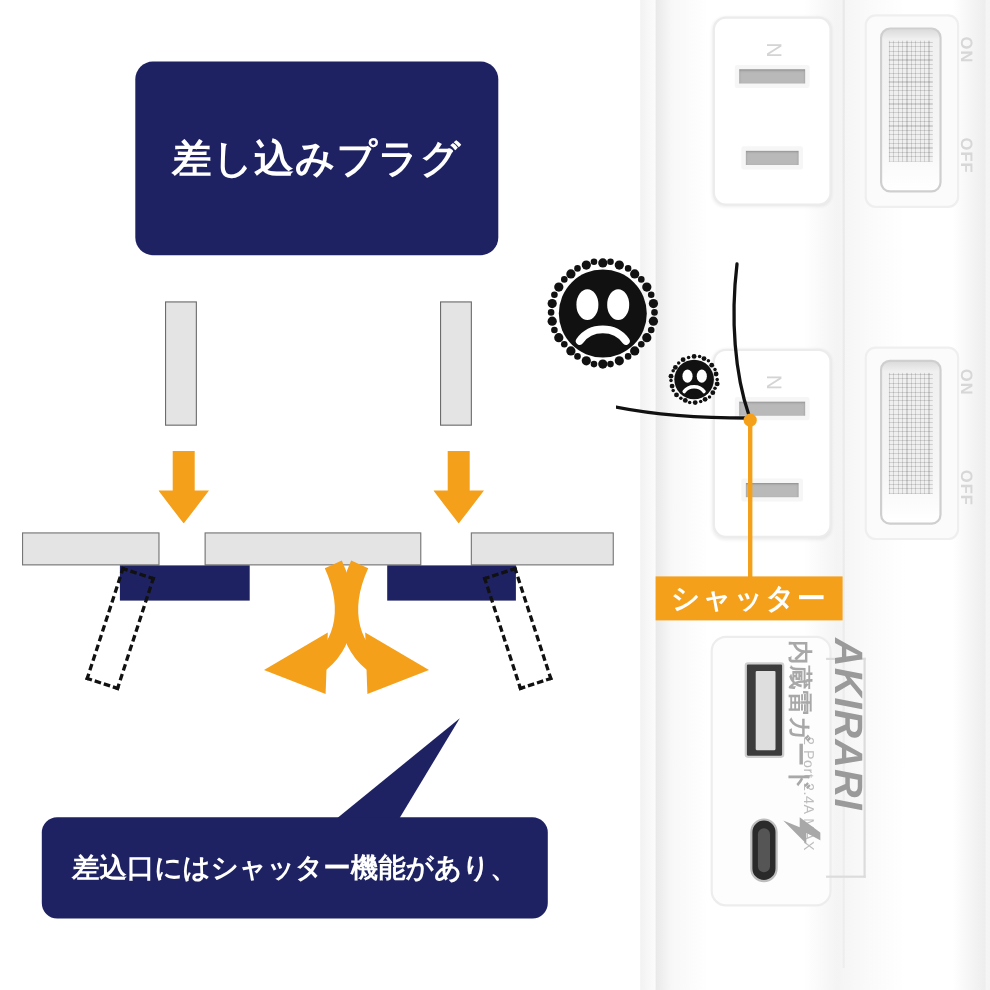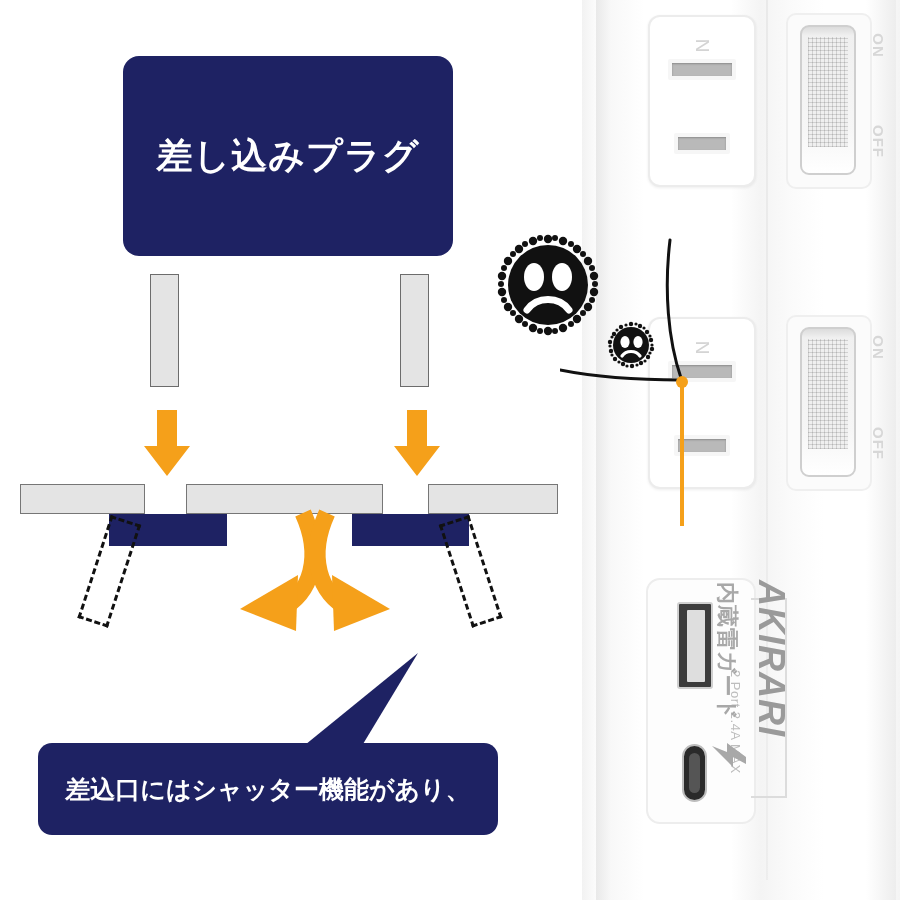--- a/index.html
+++ b/index.html
@@ -24,21 +24,21 @@
     left: 0; top: 0;
     width: 582px; height: 900px;
     background: #ffffff;
     overflow: hidden;
   }
 
   
   .plug-sign {
     position: absolute;
     left: 123px; top: 56px;
-    width: 330px; height: 200px;
+    width: 330px; height: 176px;
     background: #1e2263;
     border-radius: 16px;
     display: flex;
     align-items: center;
     justify-content: center;
   }
   .plug-sign-label {
     color: #ffffff;
     font-size: 36px;
     font-weight: bold;
@@ -534,14 +534,17 @@
     <path d="M15,35 C19,29 29,29 33,35" stroke="#ffffff" stroke-width="3.2" fill="none" stroke-linecap="round"></path>
   </svg>
 
   <svg id="pointer-svg" viewBox="0 0 200 340">
     <path d="M110,10 C104,60 108,110 121,148" stroke="#111111" stroke-width="3" fill="none" stroke-linecap="round"></path>
     <path d="M0,140 C40,148 90,150 121,150" stroke="#111111" stroke-width="3" fill="none" stroke-linecap="round"></path>
     <line x1="122" y1="152" x2="122" y2="296" stroke="#f5a01a" stroke-width="4"></line>
     <circle cx="122" cy="152" r="6" fill="#f5a01a"></circle>
   </svg>
 
+  <div id="shutter-tag">
+    <span id="shutter-tag-label">シャッター</span>
+  </div>
 
 </div>
 
 </body></html>

